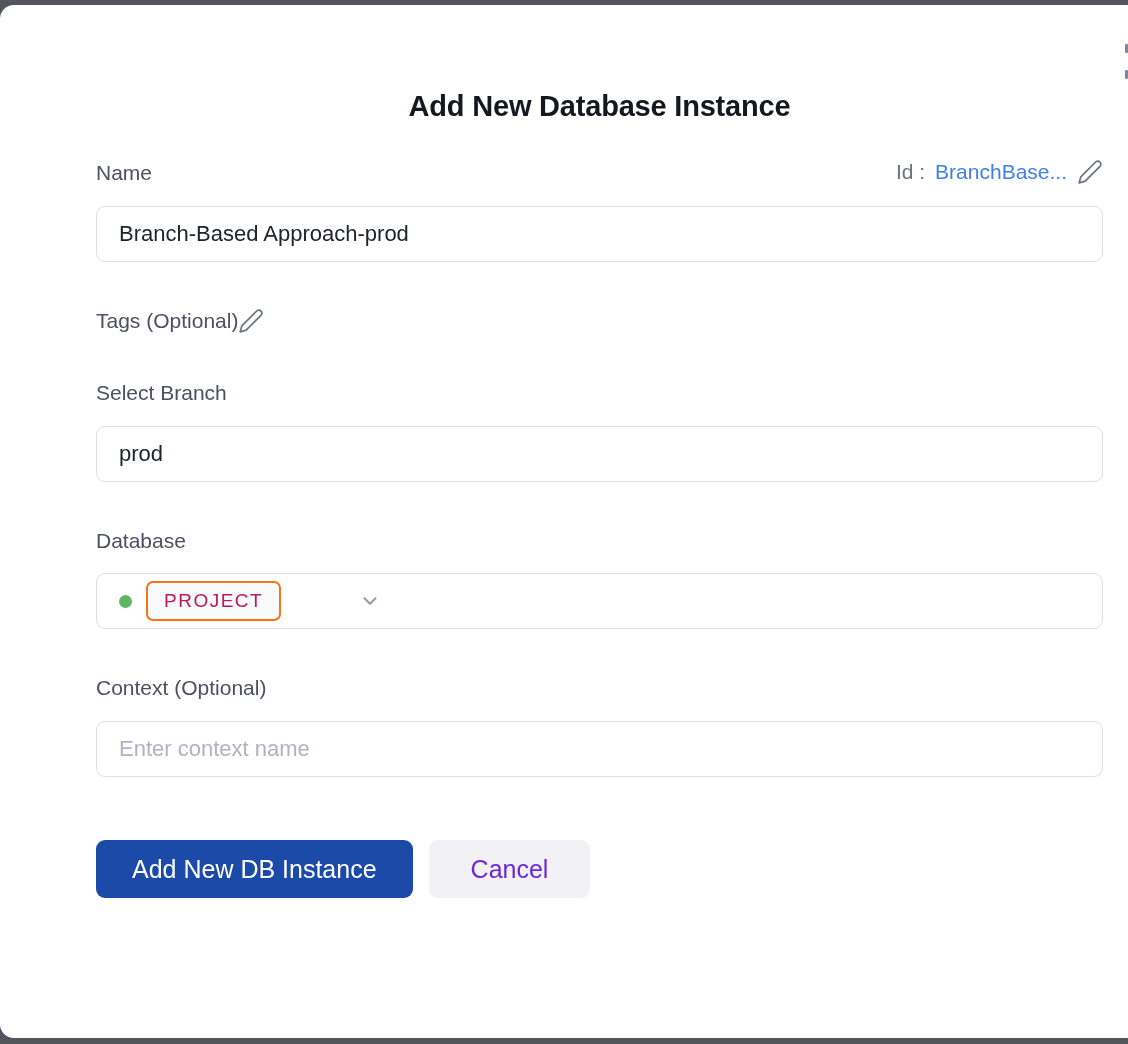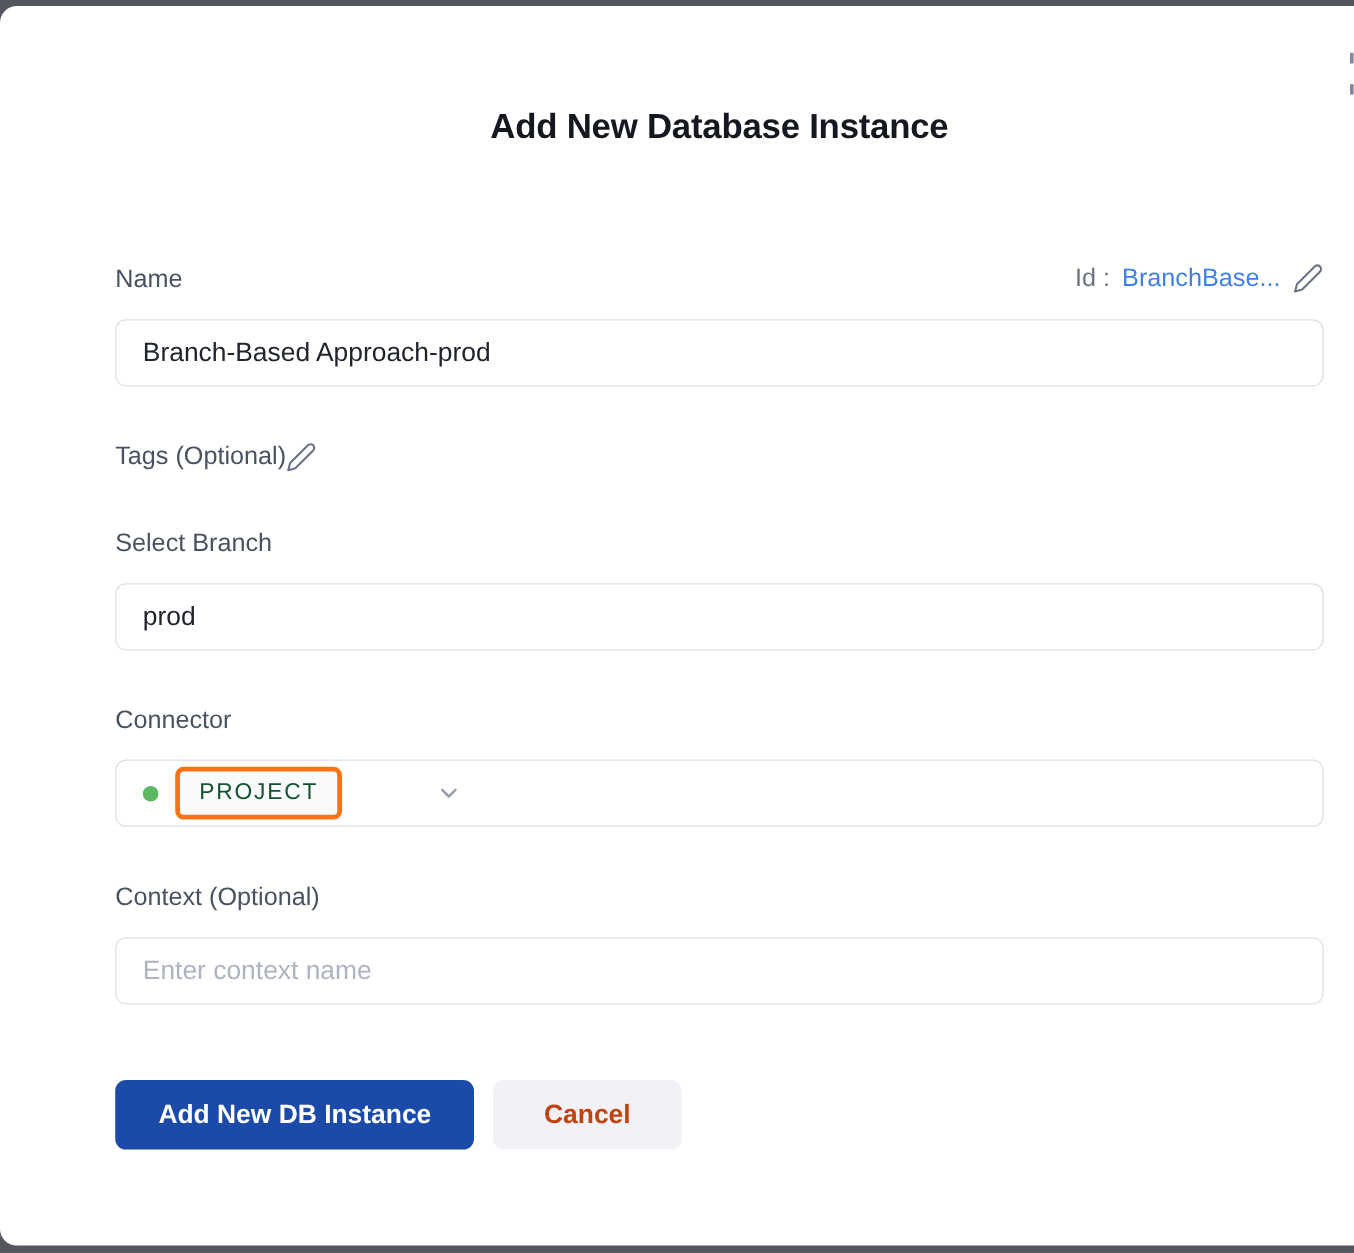--- a/index.html
+++ b/index.html
@@ -30,21 +30,21 @@
   .field-label {
     font-size: 21px;
     font-weight: 500;
     color: #4a5160;
   }
   .row-between {
     display: flex;
     align-items: flex-end;
     justify-content: space-between;
   }
-  .name-row { margin-top: 96px; }
+  .name-row { margin-top: 36px; }
   .id-wrap {
     display: flex;
     align-items: center;
     gap: 10px;
     font-size: 21px;
   }
   .id-prefix { color: #6b7280; font-weight: 500; }
   .id-link { color: #4080e8; font-weight: 500; cursor: pointer; text-decoration: none; }
   .text-input {
     display: block;
@@ -88,56 +88,56 @@
   }
   .status-dot {
     width: 13px; height: 13px;
     border-radius: 50%;
     background: #5cb860;
     margin-right: 14px;
     flex-shrink: 0;
   }
   .scope-badge {
     background: #f8fafc;
-    border: 4px solid #f97316;
+    border: 2px solid #f97316;
     border-radius: 7px;
     padding: 7px 16px;
     font-size: 19px;
     font-weight: 500;
     letter-spacing: 1.5px;
-    color: #14532d;
+    color: #be185d;
   }
   .chevron-icon {
     margin-left: 78px;
     margin-right: 10px;
     display: inline-flex;
   }
   .actions {
     margin-top: 63px;
     display: flex;
     align-items: center;
     gap: 16px;
   }
   .btn {
     height: 58px;
     border: none;
     border-radius: 9px;
     font-family: "Liberation Sans", "DejaVu Sans", sans-serif;
-    font-size: 22px;
-    font-weight: 700;
+    font-size: 25px;
+    font-weight: 400;
     cursor: pointer;
   }
   .btn-primary {
     background: #1c4aa8;
     color: #ffffff;
     padding: 0 36px;
   }
   .btn-secondary {
     background: #f1f1f6;
-    color: #c2410c;
+    color: #6d28d9;
     padding: 0 42px;
   }
   .edge-artifact {
     position: absolute;
     right: 0;
     width: 3px;
     height: 9px;
     background: #8086a0;
     border-radius: 1px;
   }
@@ -174,21 +174,21 @@
         </svg>
       </span>
     </div>
 
     <div class="section-gap">
       <span class="field-label">Select Branch</span>
       <input class="text-input" type="text" value="prod" style="">
     </div>
 
     <div class="section-gap">
-      <span class="field-label">Connector</span>
+      <span class="field-label">Database</span>
       <div class="combobox">
         <span class="status-dot"></span>
         <span class="scope-badge">PROJECT</span>
         <span class="chevron-icon">
           <svg width="22" height="22" viewBox="0 0 24 24" fill="none" stroke="#9aa0ab" stroke-width="2.4" stroke-linecap="round" stroke-linejoin="round">
             <polyline points="6 9 12 15 18 9"></polyline>
           </svg>
         </span>
       </div>
     </div>

